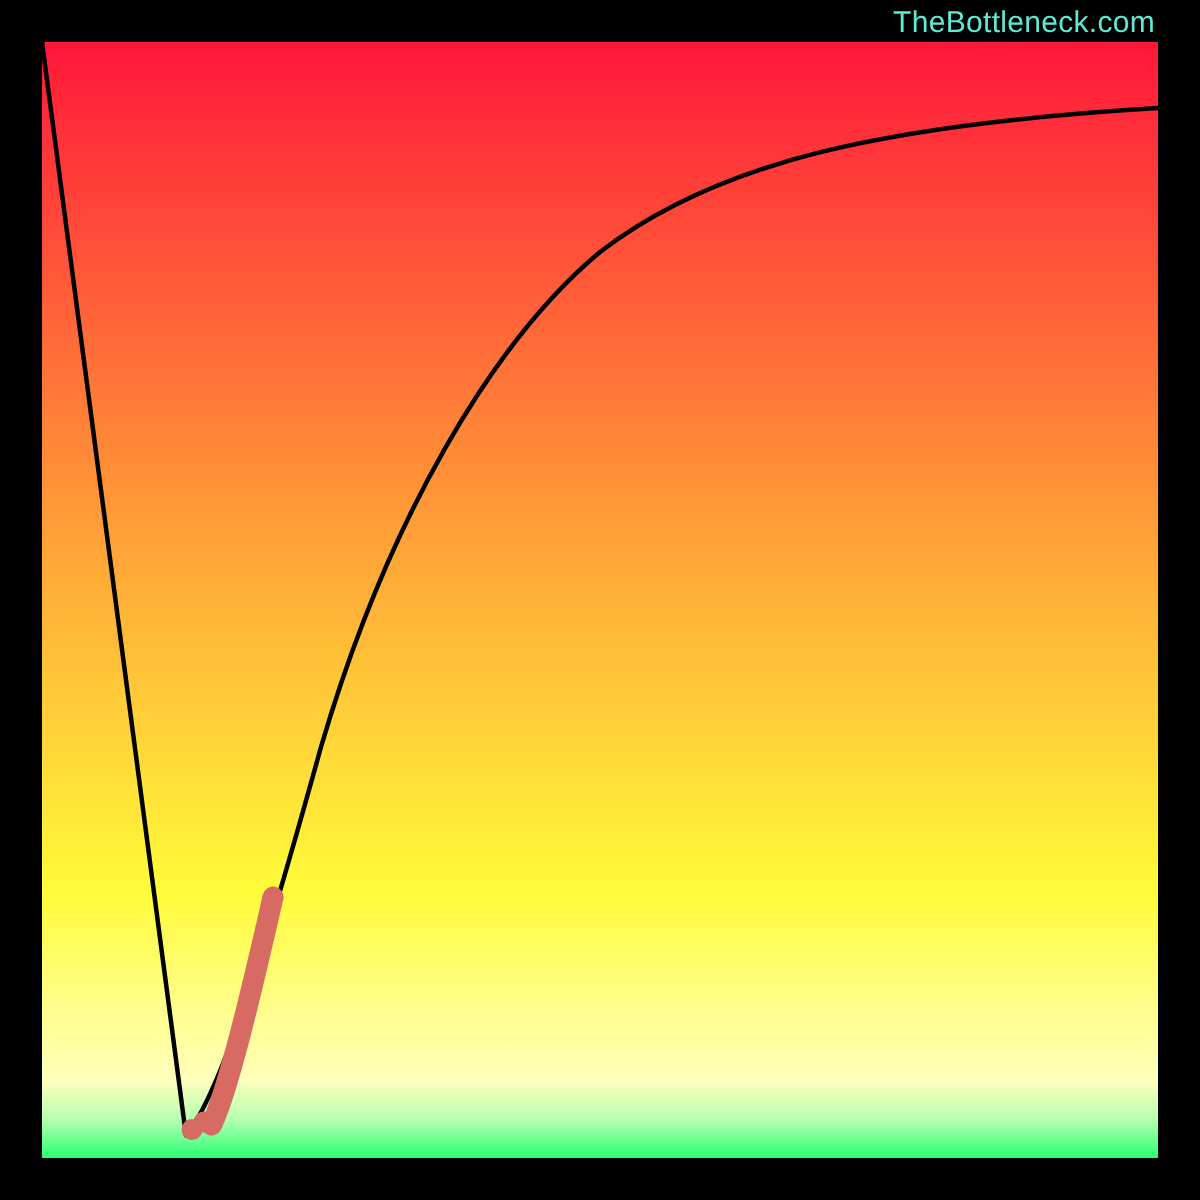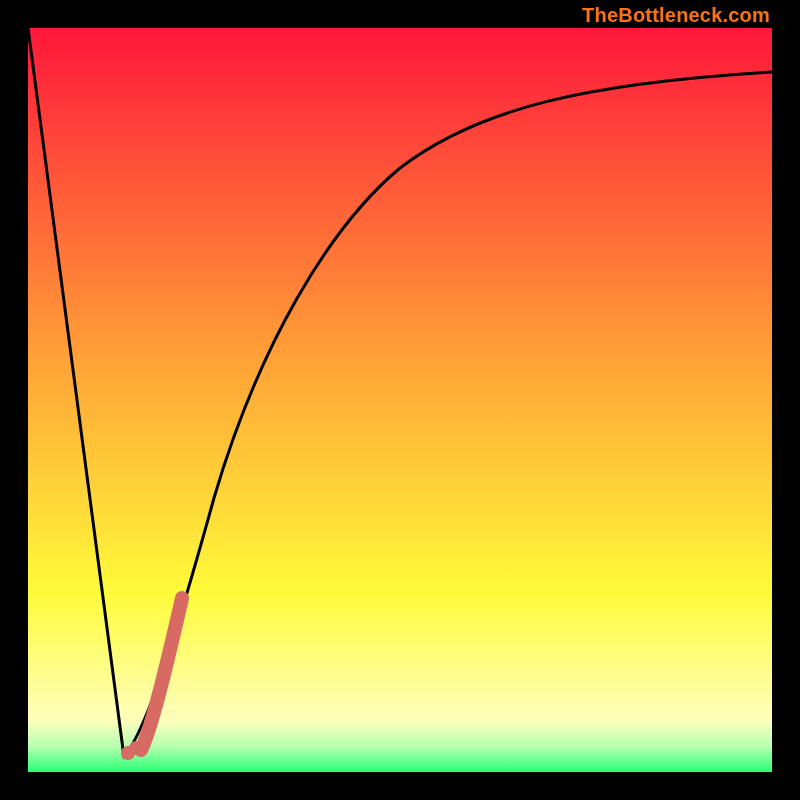--- a/index.html
+++ b/index.html
@@ -32,23 +32,23 @@
   .curve-svg {
     position: absolute;
     inset: 0;
     width: 100%;
     height: 100%;
   }
   .watermark {
     position: absolute;
     top: 4px;
     right: 30px;
-    color: #f97316;
+    color: #5eead4;
     font-size: 20px;
-    font-weight: 700;
+    font-weight: 400;
     letter-spacing: 0.2px;
     user-select: none;
   }
 </style>
 </head>
 <body>
 
 <div class="frame" style="background: rgb(0, 0, 0);">
 
   <div class="plot">

